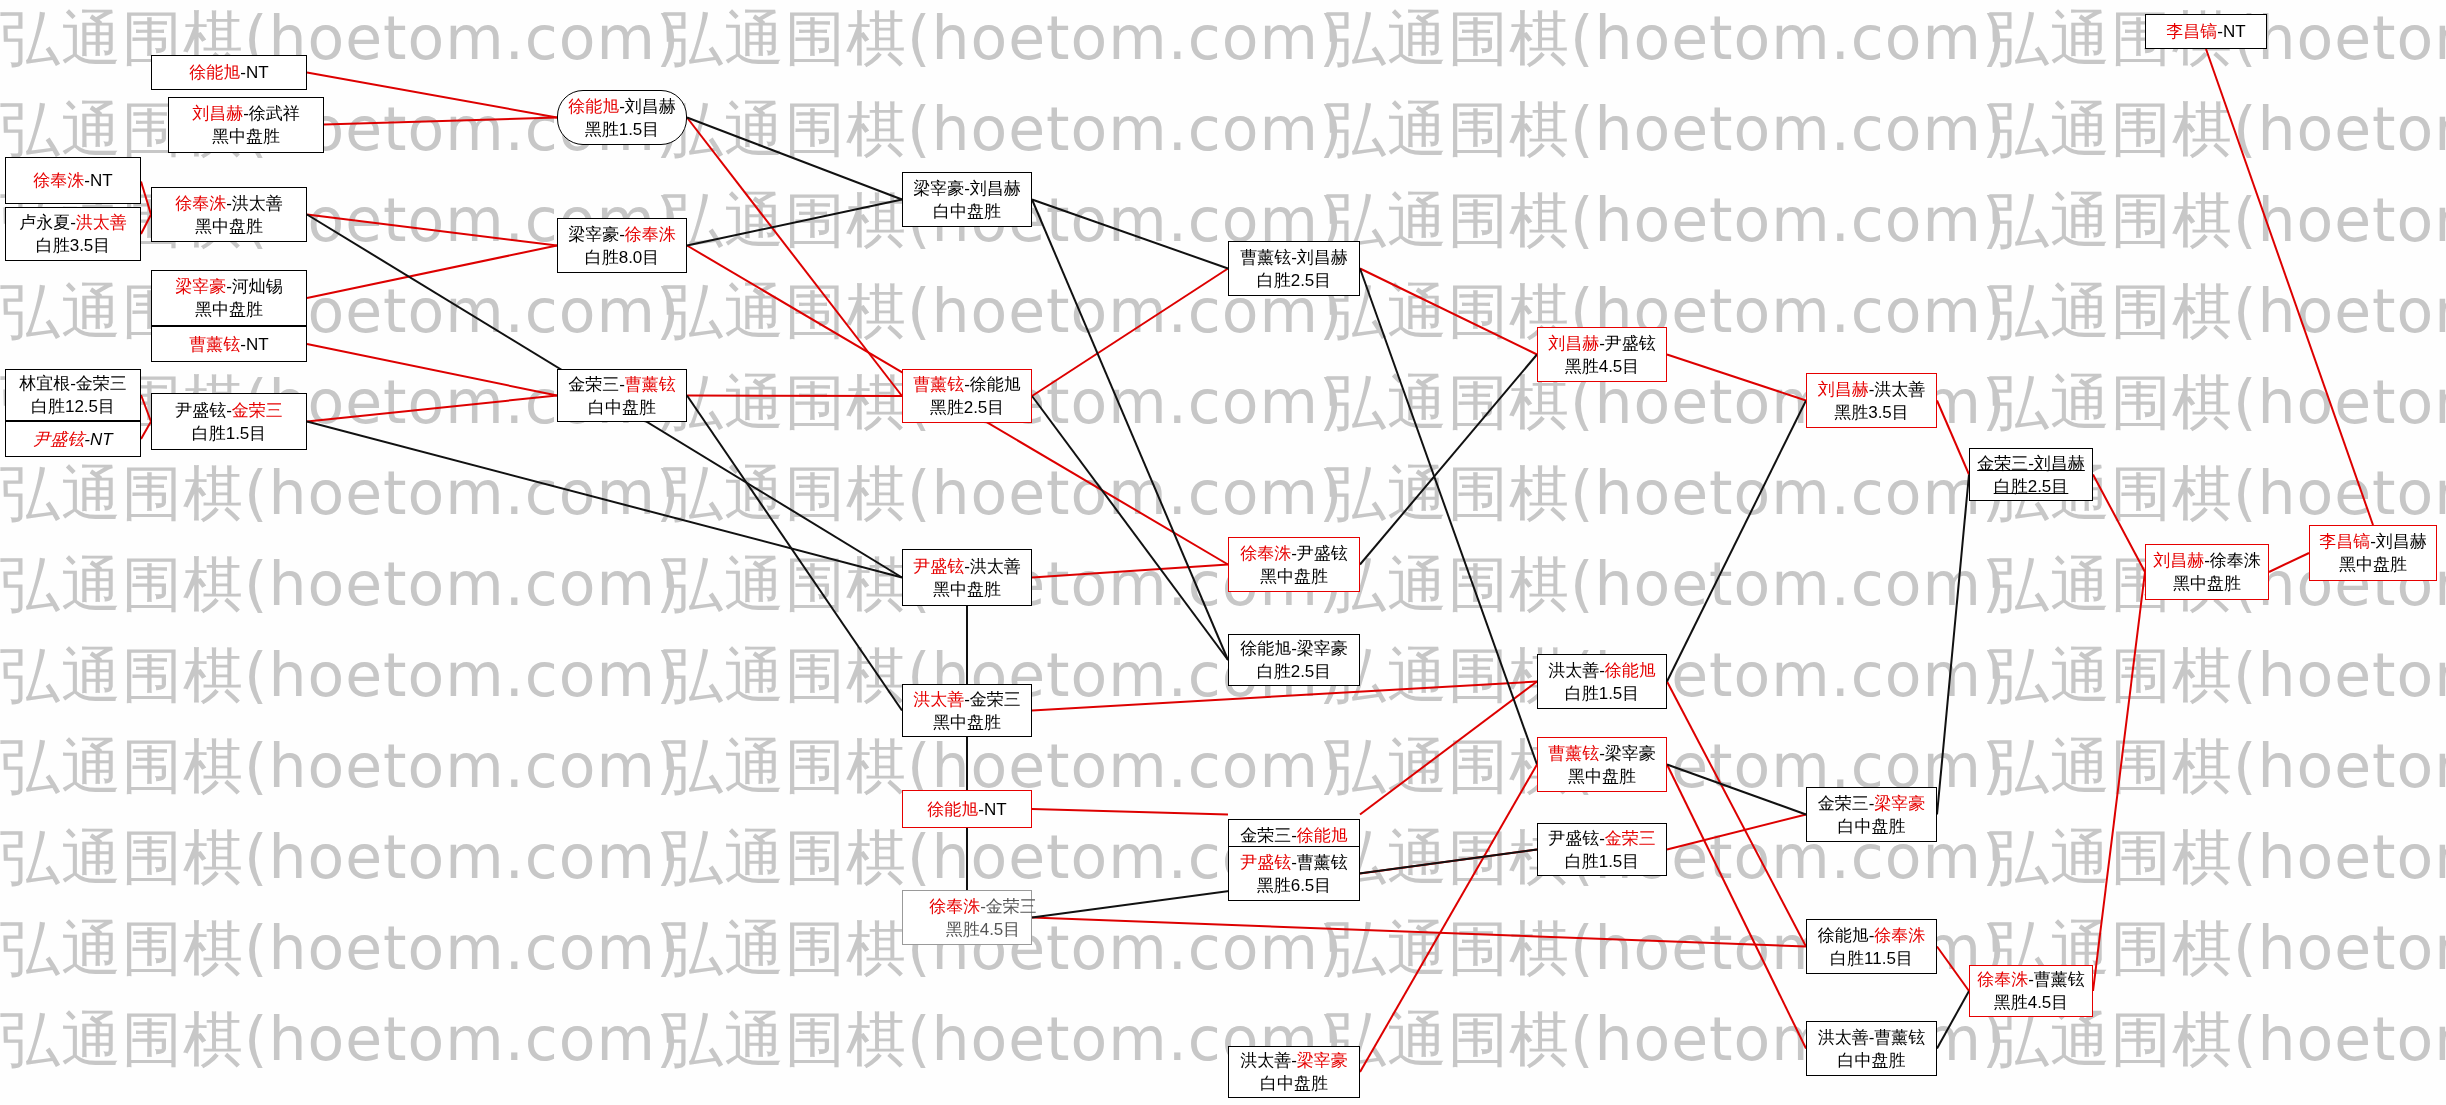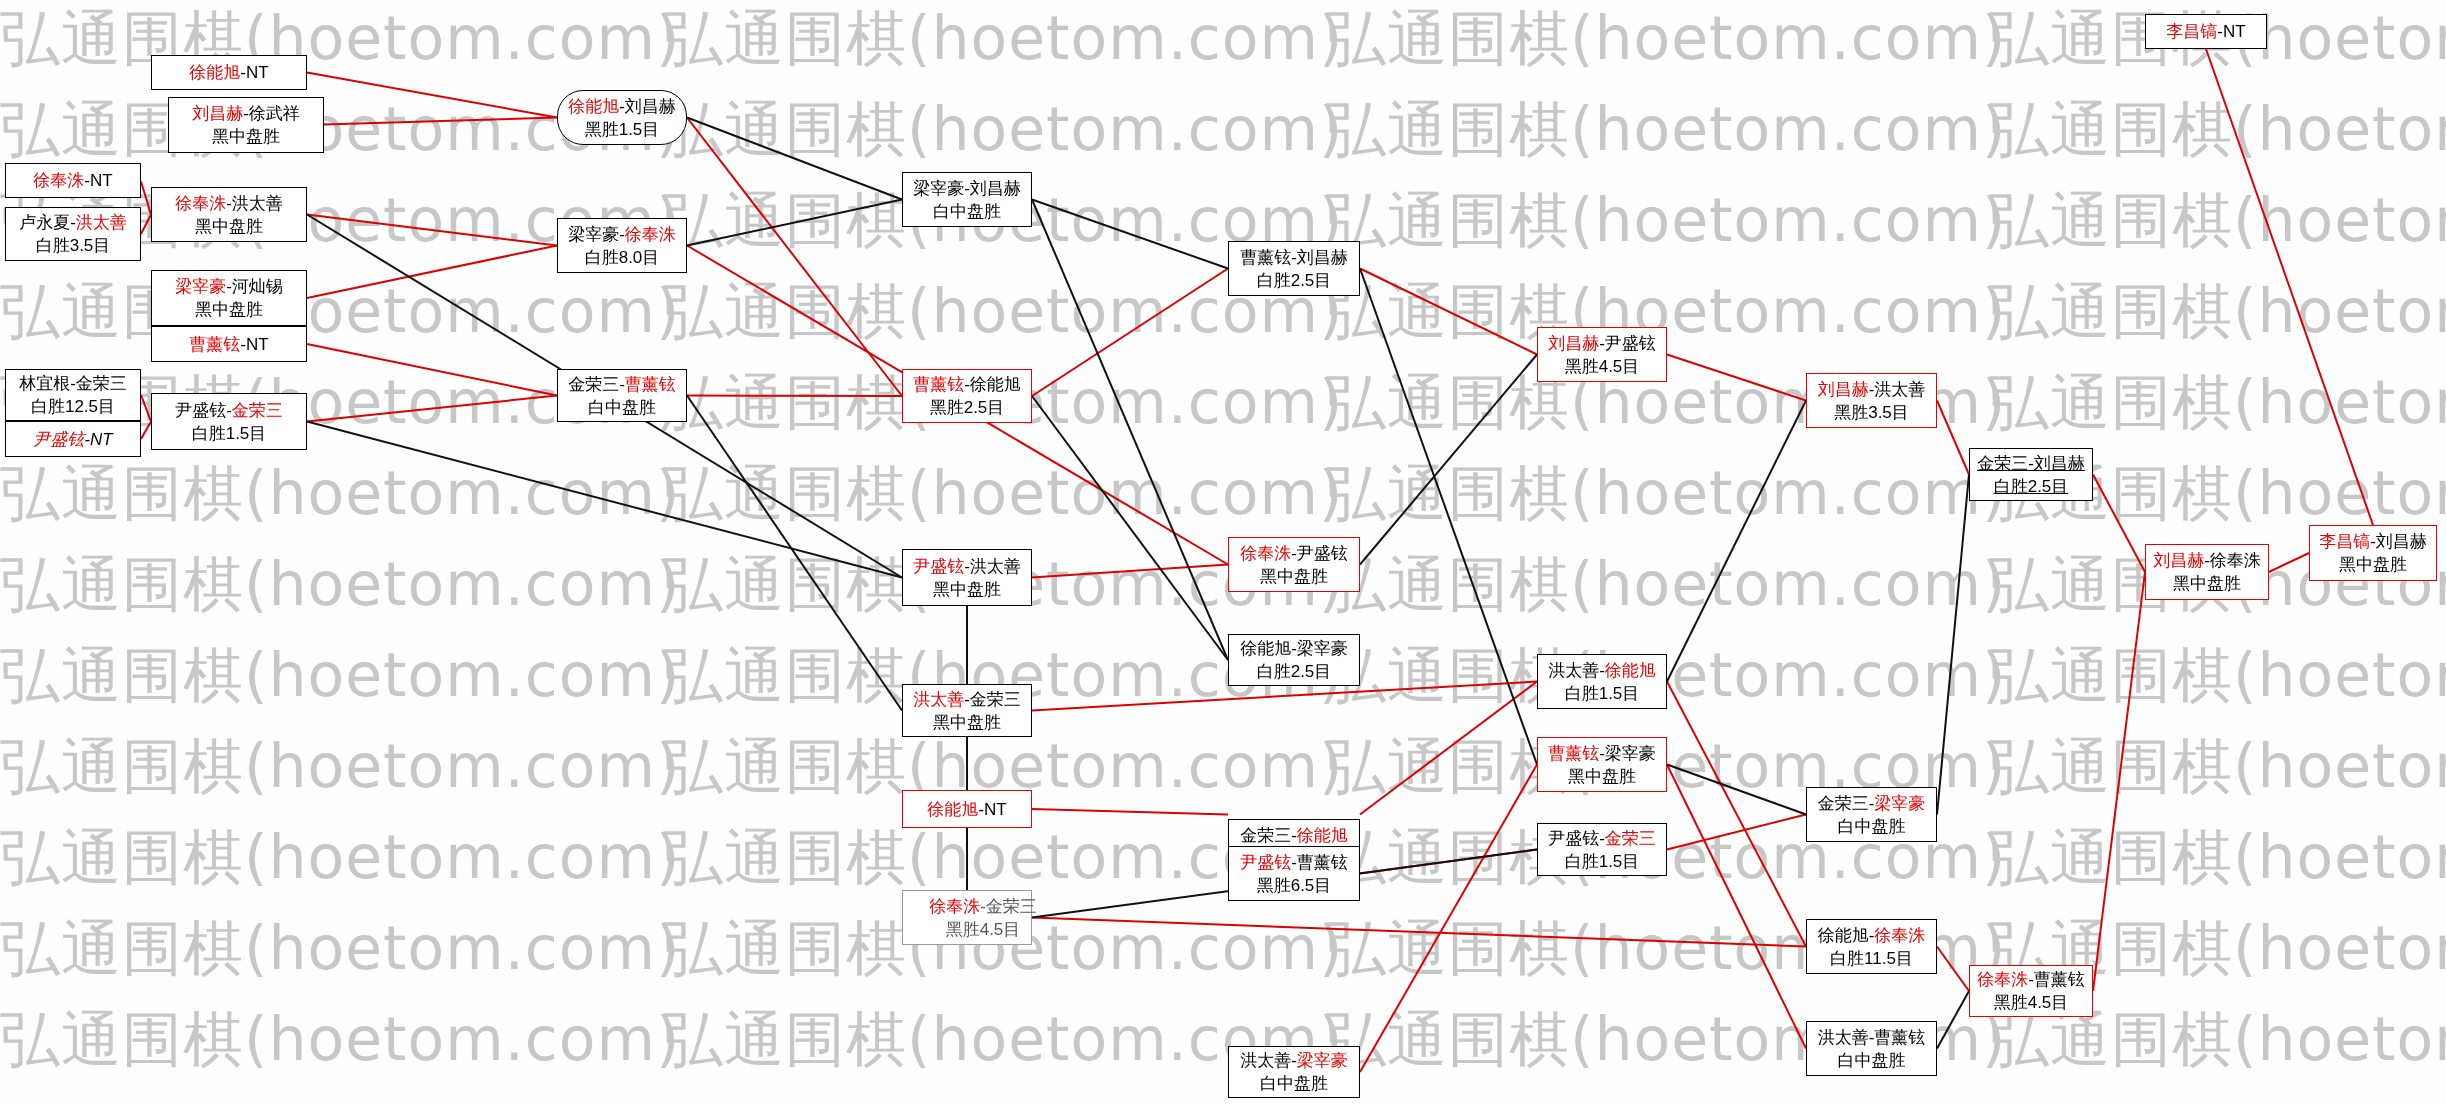--- a/index.html
+++ b/index.html
@@ -129,21 +129,21 @@
       <line x1="1360" y1="564.5" x2="1537" y2="354.5" stroke="#111111" stroke-width="2"></line>
       <line x1="1360" y1="268.5" x2="1537" y2="764.5" stroke="#111111" stroke-width="2"></line>
       <line x1="967" y1="737" x2="967" y2="890" stroke="#111111" stroke-width="2"></line>
       <line x1="1032" y1="917.5" x2="1537" y2="849.5" stroke="#111111" stroke-width="2"></line>
       <line x1="1937" y1="814.5" x2="1969" y2="474.5" stroke="#111111" stroke-width="2"></line>
       <line x1="1937" y1="1048.5" x2="1969" y2="991" stroke="#111111" stroke-width="2"></line>
       <line x1="1667" y1="764.5" x2="1806" y2="814.5" stroke="#111111" stroke-width="2"></line>
       <line x1="1667" y1="681.5" x2="1806" y2="400.5" stroke="#111111" stroke-width="2"></line>
     </svg>
   <div class="boxes-layer" id="boxes-layer">
-      <div class="match-box" style="left: 5px; top: 163px; width: 136px; height: 35px; align-items: center;">
+      <div class="match-box" style="left: 5px; top: 157px; width: 136px; height: 47px; align-items: center;">
         <div><span class="seg-r">徐奉洙</span><span class="seg-k">-NT</span></div>
       </div>
       <div class="match-box" style="left: 5px; top: 207px; width: 136px; height: 54px;">
         <div><span class="seg-k">卢永夏-</span><span class="seg-r">洪太善</span></div>
         <div><span class="seg-k">白胜3.5目</span></div>
       </div>
       <div class="match-box" style="left: 5px; top: 369px; width: 136px; height: 52px;">
         <div><span class="seg-k">林宜根-金荣三</span></div>
         <div><span class="seg-k">白胜12.5目</span></div>
       </div>

